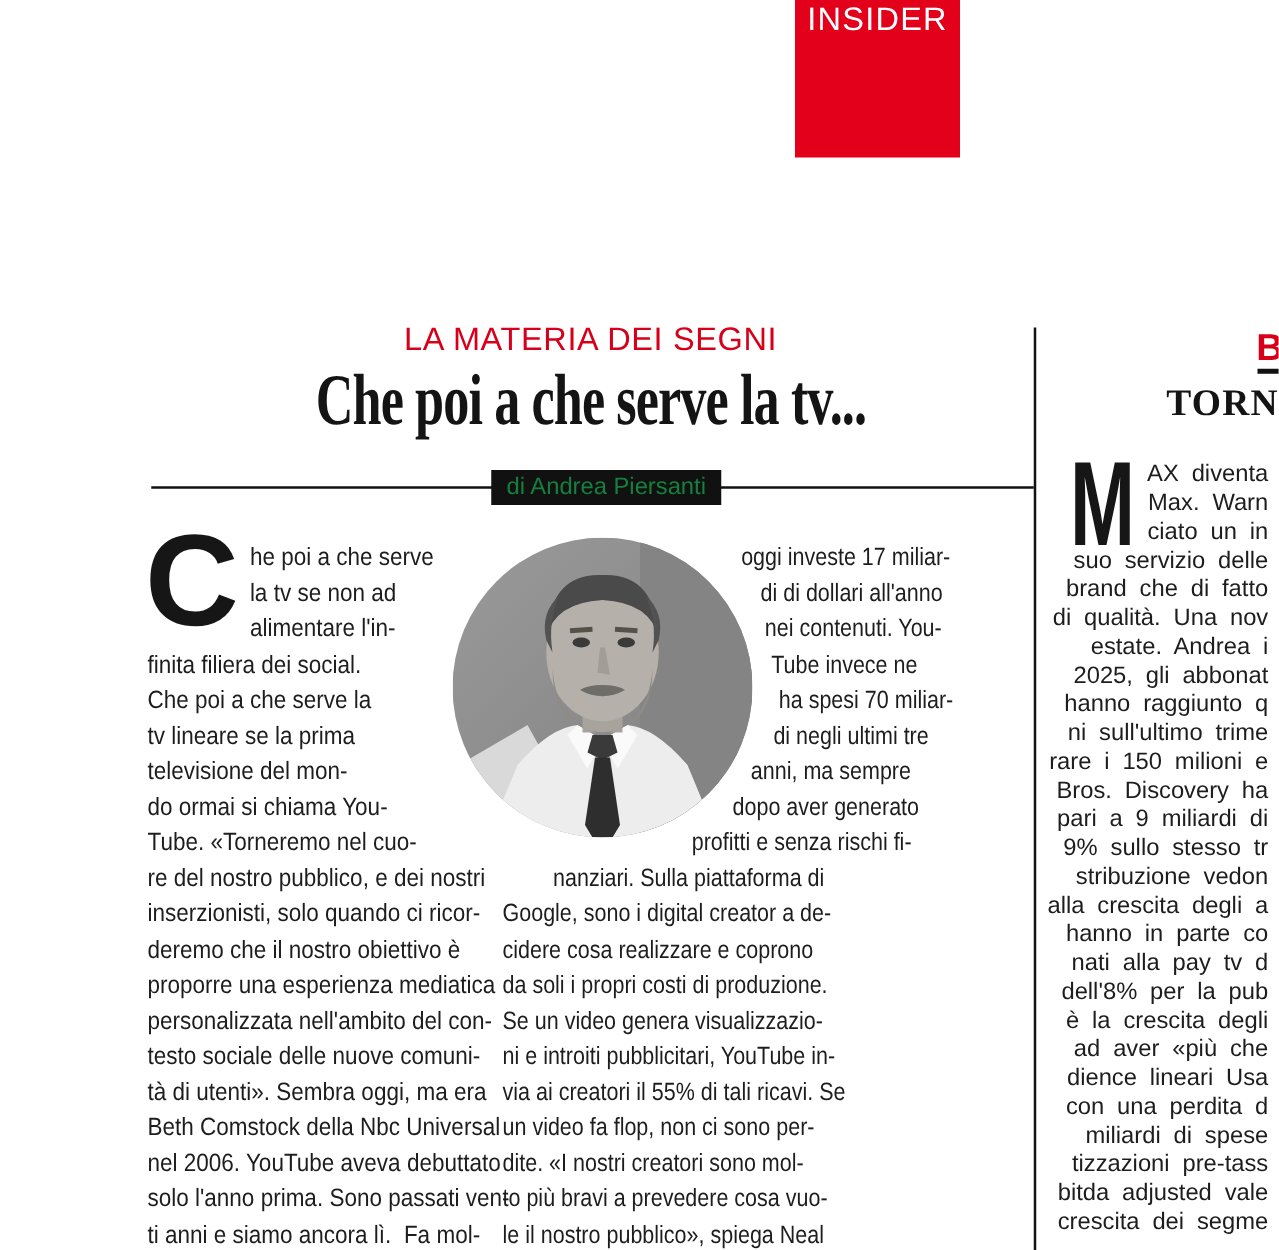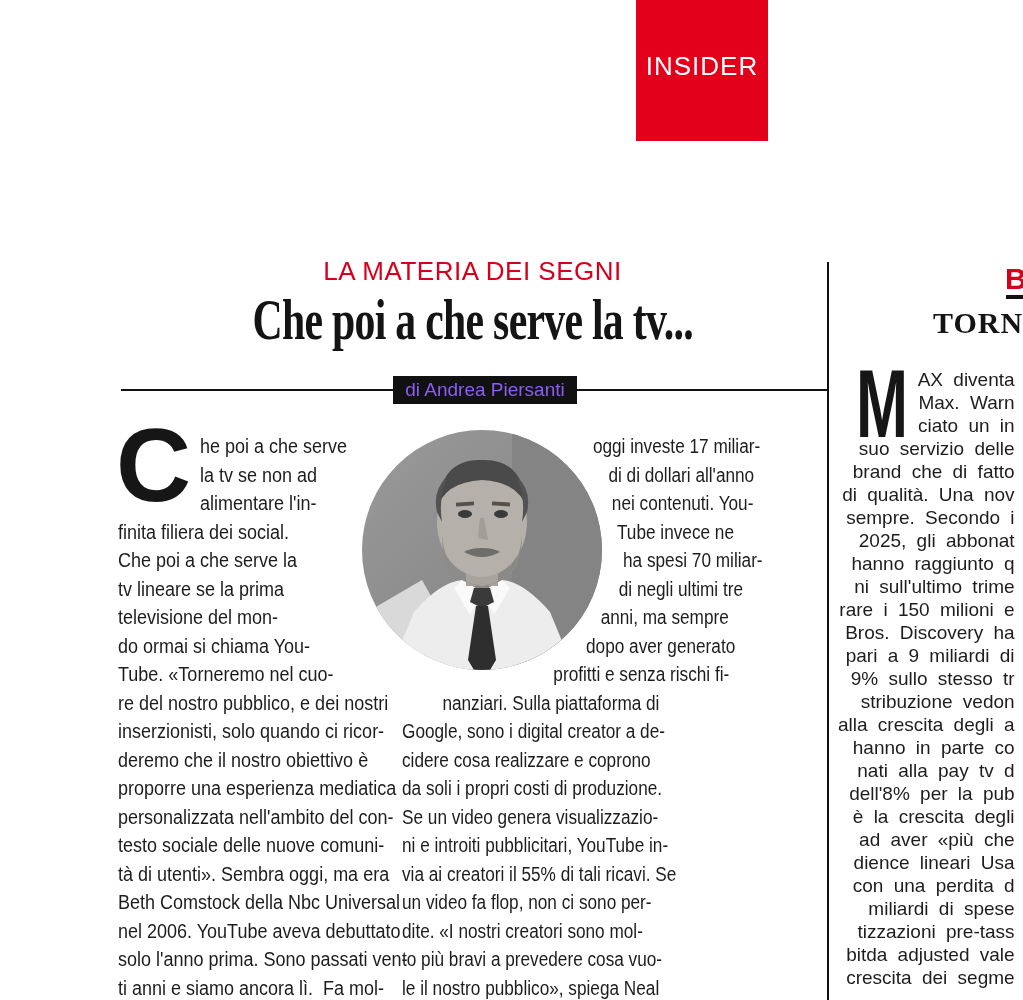--- a/index.html
+++ b/index.html
@@ -5,23 +5,23 @@
   html,body { margin:0; padding:0; background:#ffffff; }
   .page {
     position:relative; width:1023px; height:1000px;
     background:#ffffff; overflow:hidden;
     font-family:"Liberation Sans", sans-serif;
     color:#1d1d1d;
   }
 
   
   .insider-box {
-    position:absolute; left:636px; top:0; width:132px; height:141px;
+    position:absolute; left:636px; top:0; width:132px; height:126px;
     background:#e2001a;
-    display:flex; align-items:center; justify-content:center;
+    display:flex; align-items:flex-start; justify-content:center;
     padding-bottom:9px; box-sizing:border-box;
   }
   .insider-box span {
     color:#ffffff; font-size:26px; letter-spacing:1px; font-weight:400;
   }
 
   
   .kicker {
     position:absolute; left:118px; top:256px; width:709px;
     text-align:center; color:#d6001b; font-weight:400; font-size:26px;
@@ -37,21 +37,21 @@
     font-size:58px; line-height:58px; color:#141414;
     transform:scaleX(0.72); transform-origin:50% 0;
     letter-spacing:-1px;
   }
   .rule {
     position:absolute; left:121px; top:389px; width:706px; height:2px;
     background:#111111;
   }
   .byline-badge {
     position:absolute; left:393px; top:376px; width:184px; height:28px;
-    background:#111111; color:#8b5cf6;
+    background:#111111; color:#15803d;
     display:flex; align-items:center; justify-content:center;
     font-size:19px;
     text-align:center;
   }
 
   
   .dropcap {
     position:absolute; font-weight:700; color:#161616;
     font-family:"Liberation Sans", sans-serif;
   }
@@ -215,21 +215,21 @@
   <div class="dropcap dropcap-m">M</div>
 
   <div class="col col-right">
     <div class="inner">
         <div class="tline" style="padding-left: 77px;">AX diventa</div>
         <div class="tline" style="padding-left: 77px;">Max. Warn</div>
         <div class="tline" style="padding-left: 77px;">ciato un in</div>
         <div class="tline">suo servizio delle</div>
         <div class="tline">brand che di fatto</div>
         <div class="tline">di qualità. Una nov</div>
-        <div class="tline">sempre. Secondo i</div>
+        <div class="tline">estate. Andrea i</div>
         <div class="tline">2025, gli abbonat</div>
         <div class="tline">hanno raggiunto q</div>
         <div class="tline">ni sull'ultimo trime</div>
         <div class="tline">rare i 150 milioni e</div>
         <div class="tline">Bros. Discovery ha</div>
         <div class="tline">pari a 9 miliardi di</div>
         <div class="tline">9% sullo stesso tr</div>
         <div class="tline">stribuzione vedon</div>
         <div class="tline">alla crescita degli a</div>
         <div class="tline">hanno in parte co</div>

